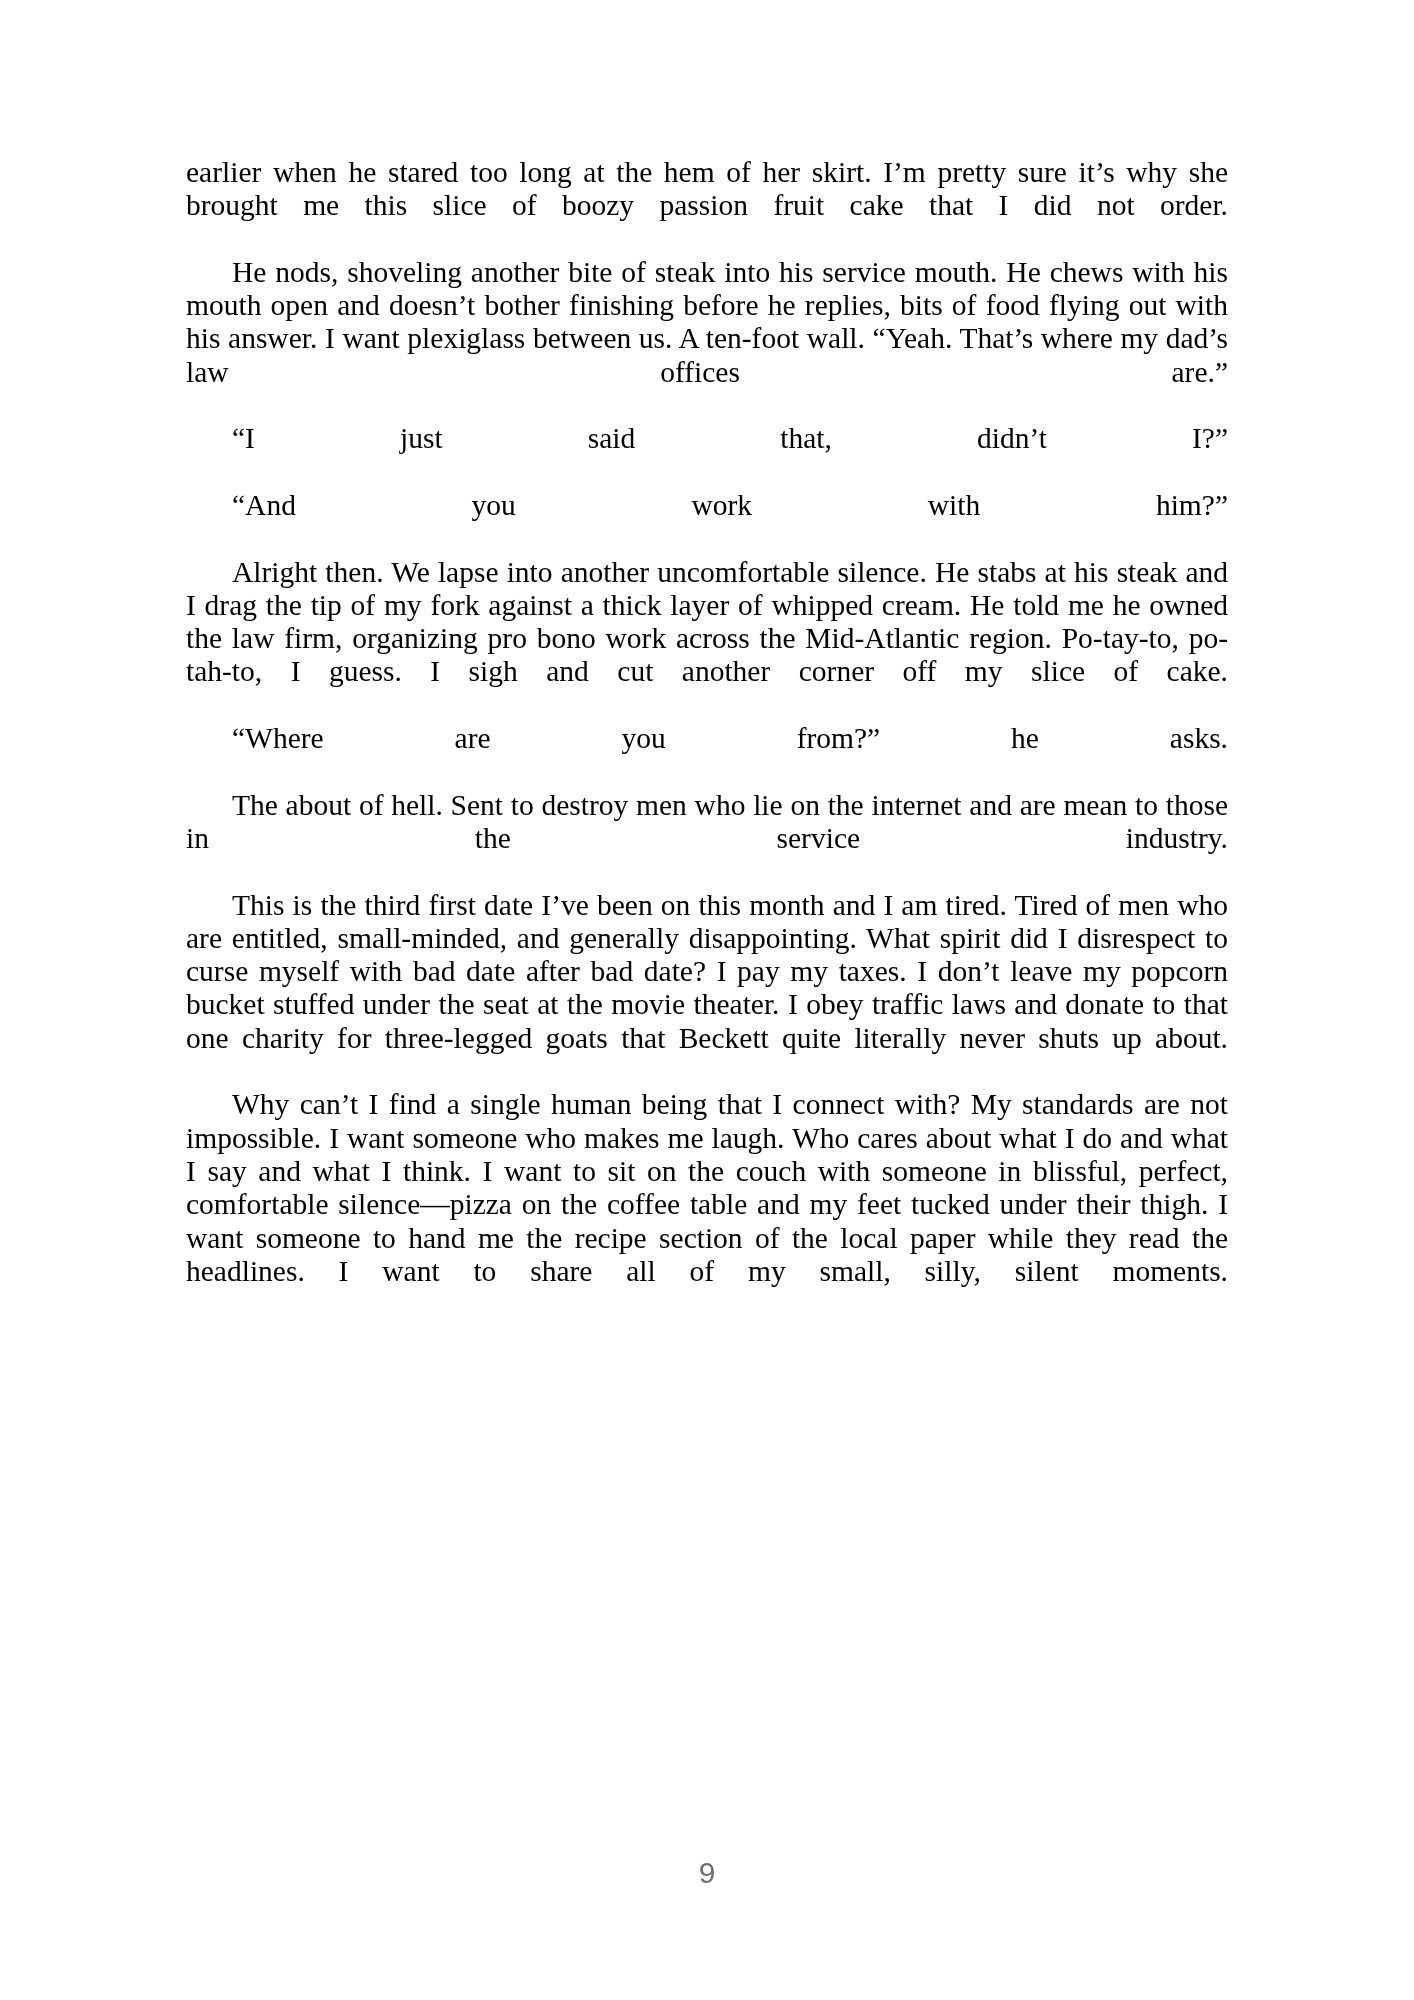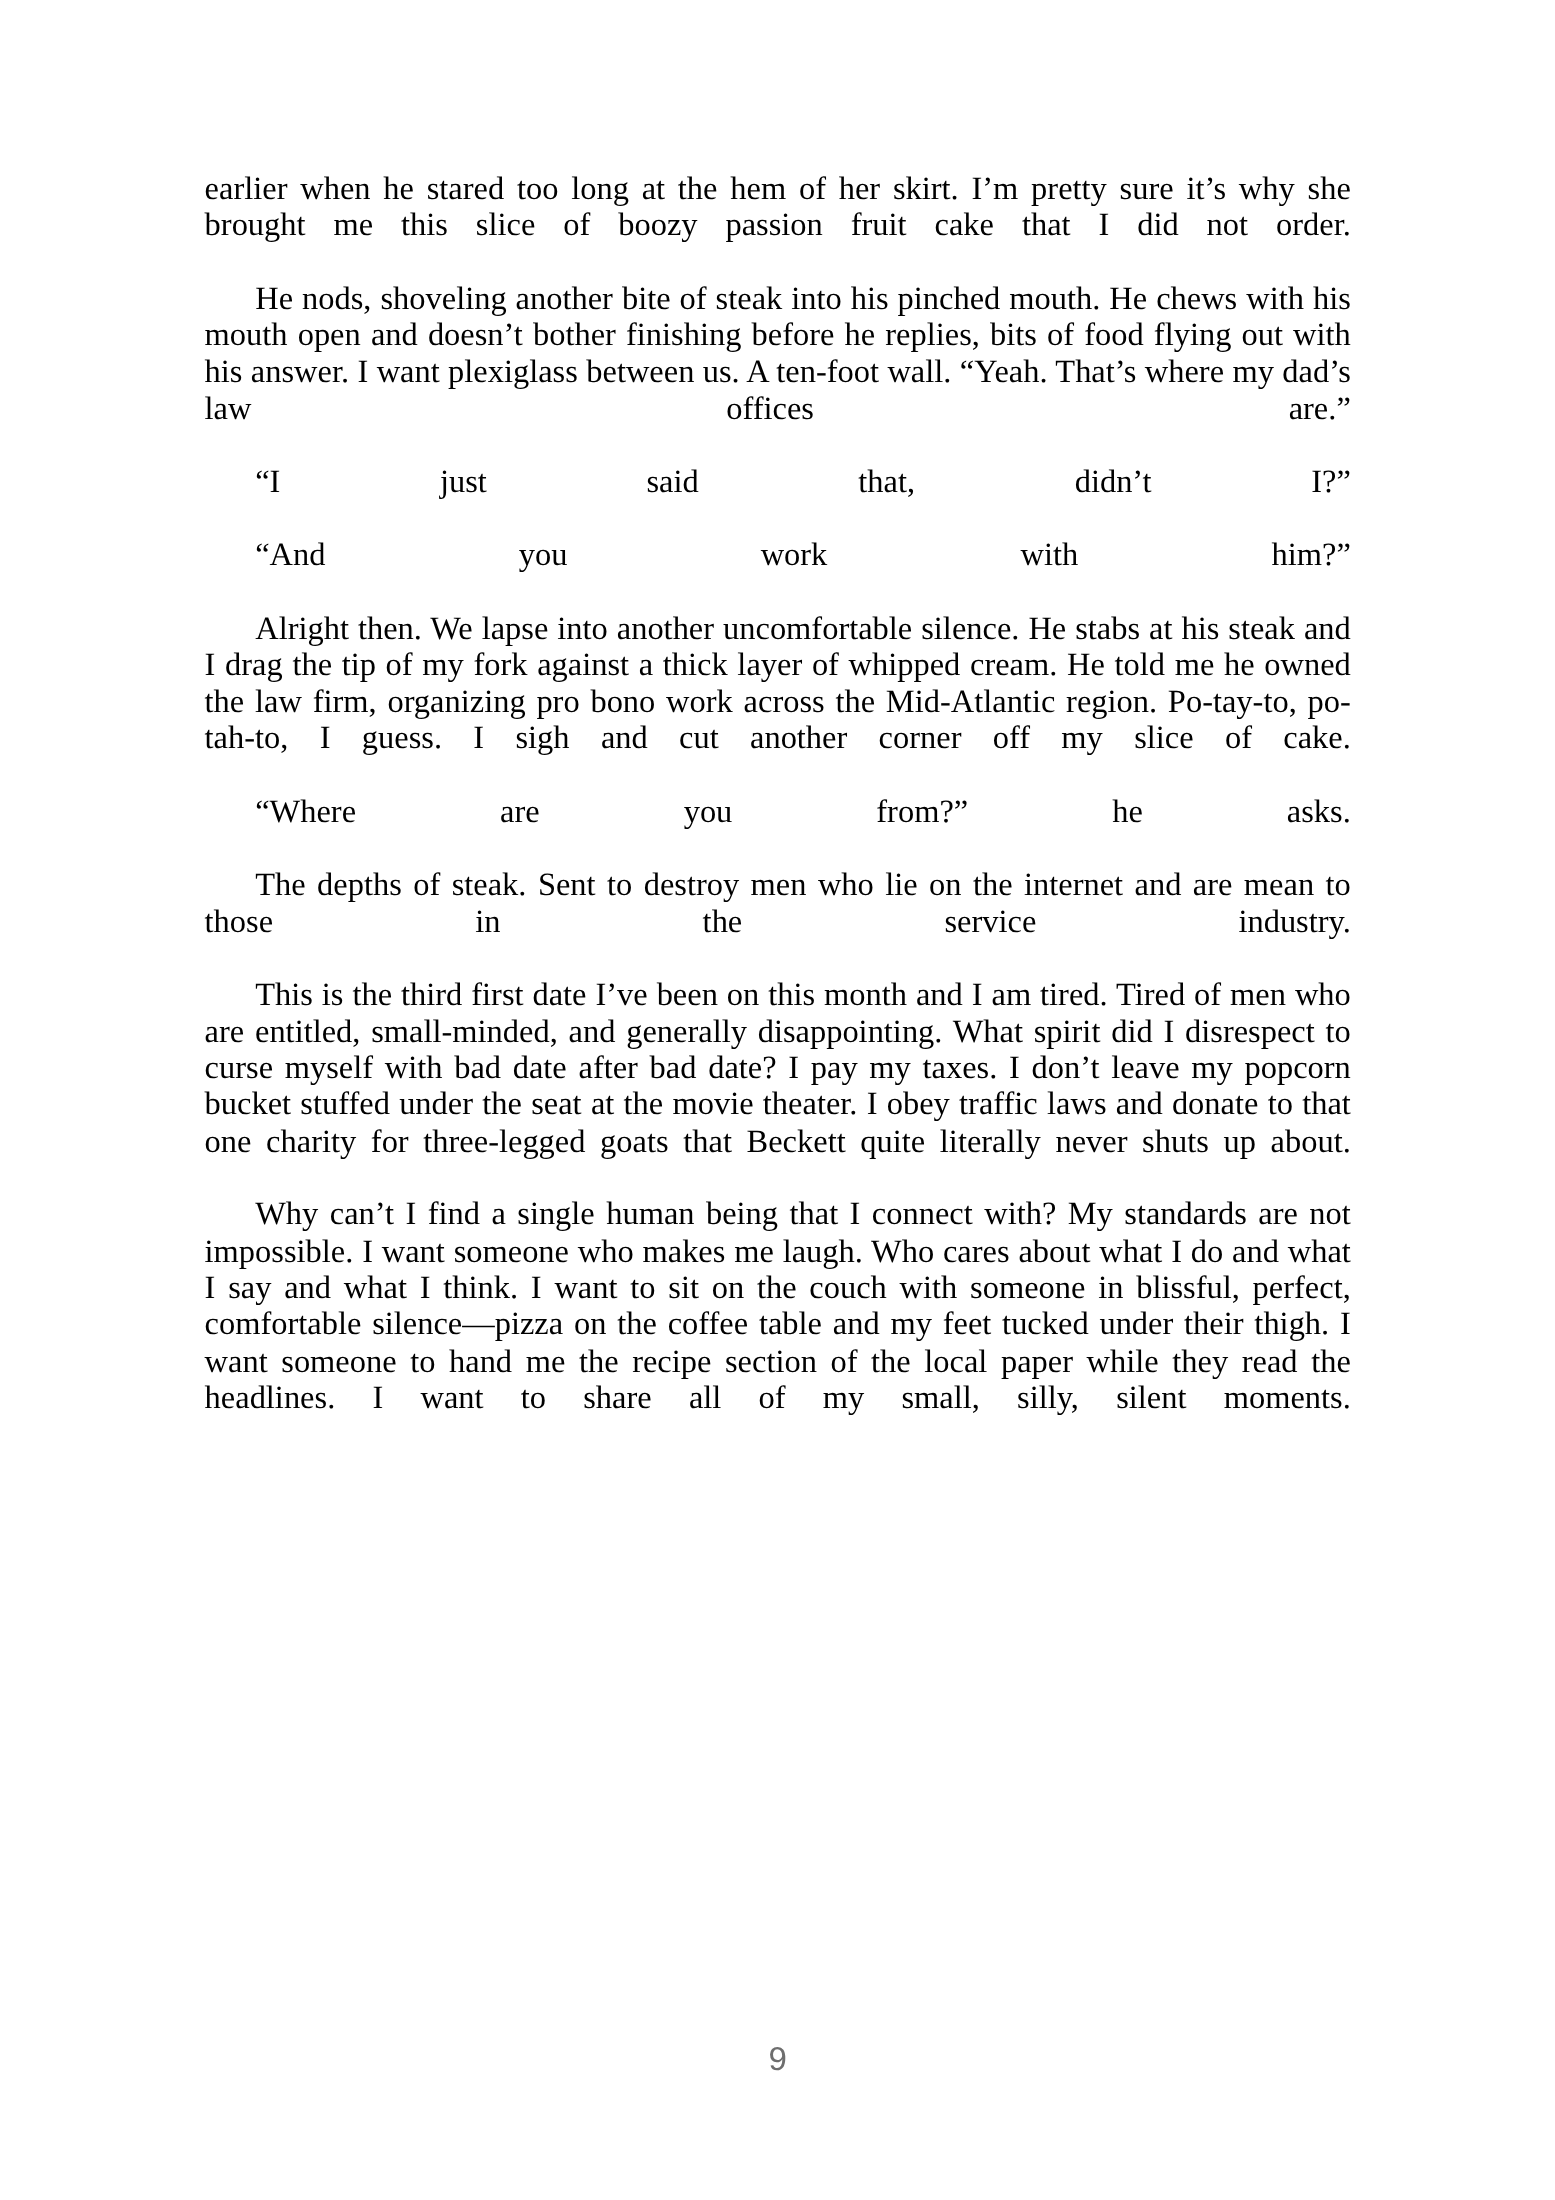--- a/index.html
+++ b/index.html
@@ -69,25 +69,25 @@
     letter-spacing: 0px;
   }
 </style>
 </head>
 <body>
 
 <div id="page">
 
   <div id="text-block">
       <p class="para noindent">earlier when he stared too long at the hem of her skirt. I’m pretty sure it’s why she brought me this slice of boozy passion fruit cake that I did not order.</p>
-      <p class="para">He nods, shoveling another bite of steak into his pinched mouth. He chews with his mouth open and doesn’t bother finishing before he replies, bits of food flying out with his answer. I want plexiglass between us. A ten-foot wall. “Yeah. That’s where my dad’s law offices are.”</p>
+      <p class="para">He nods, shoveling another bite of steak into his service mouth. He chews with his mouth open and doesn’t bother finishing before he replies, bits of food flying out with his answer. I want plexiglass between us. A ten-foot wall. “Yeah. That’s where my dad’s law offices are.”</p>
       <p class="para">“I just said that, didn’t I?”</p>
       <p class="para">“And you work with him?”</p>
       <p class="para">Alright then. We lapse into another uncomfortable silence. He stabs at his steak and I drag the tip of my fork against a thick layer of whipped cream. He told me he owned the law firm, organizing pro bono work across the Mid-Atlantic region. Po-tay-to, po-tah-to, I guess. I sigh and cut another corner off my slice of cake.</p>
       <p class="para">“Where are you from?” he asks.</p>
-      <p class="para">The depths of steak. Sent to destroy men who lie on the internet and are mean to those in the service industry.</p>
+      <p class="para">The about of hell. Sent to destroy men who lie on the internet and are mean to those in the service industry.</p>
       <p class="para">This is the third first date I’ve been on this month and I am tired. Tired of men who are entitled, small-minded, and generally disappointing. What spirit did I disrespect to curse myself with bad date after bad date? I pay my taxes. I don’t leave my popcorn bucket stuffed under the seat at the movie theater. I obey traffic laws and donate to that one charity for three-legged goats that Beckett quite literally never shuts up about.</p>
       <p class="para">Why can’t I find a single human being that I connect with? My standards are not impossible. I want someone who makes me laugh. Who cares about what I do and what I say and what I think. I want to sit on the couch with someone in blissful, perfect, comfortable silence—pizza on the coffee table and my feet tucked under their thigh. I want someone to hand me the recipe section of the local paper while they read the headlines. I want to share all of my small, silly, silent moments.</p>
     </div>
 
   <div id="page-number">9</div>
 
 </div>
 
 </body></html>

